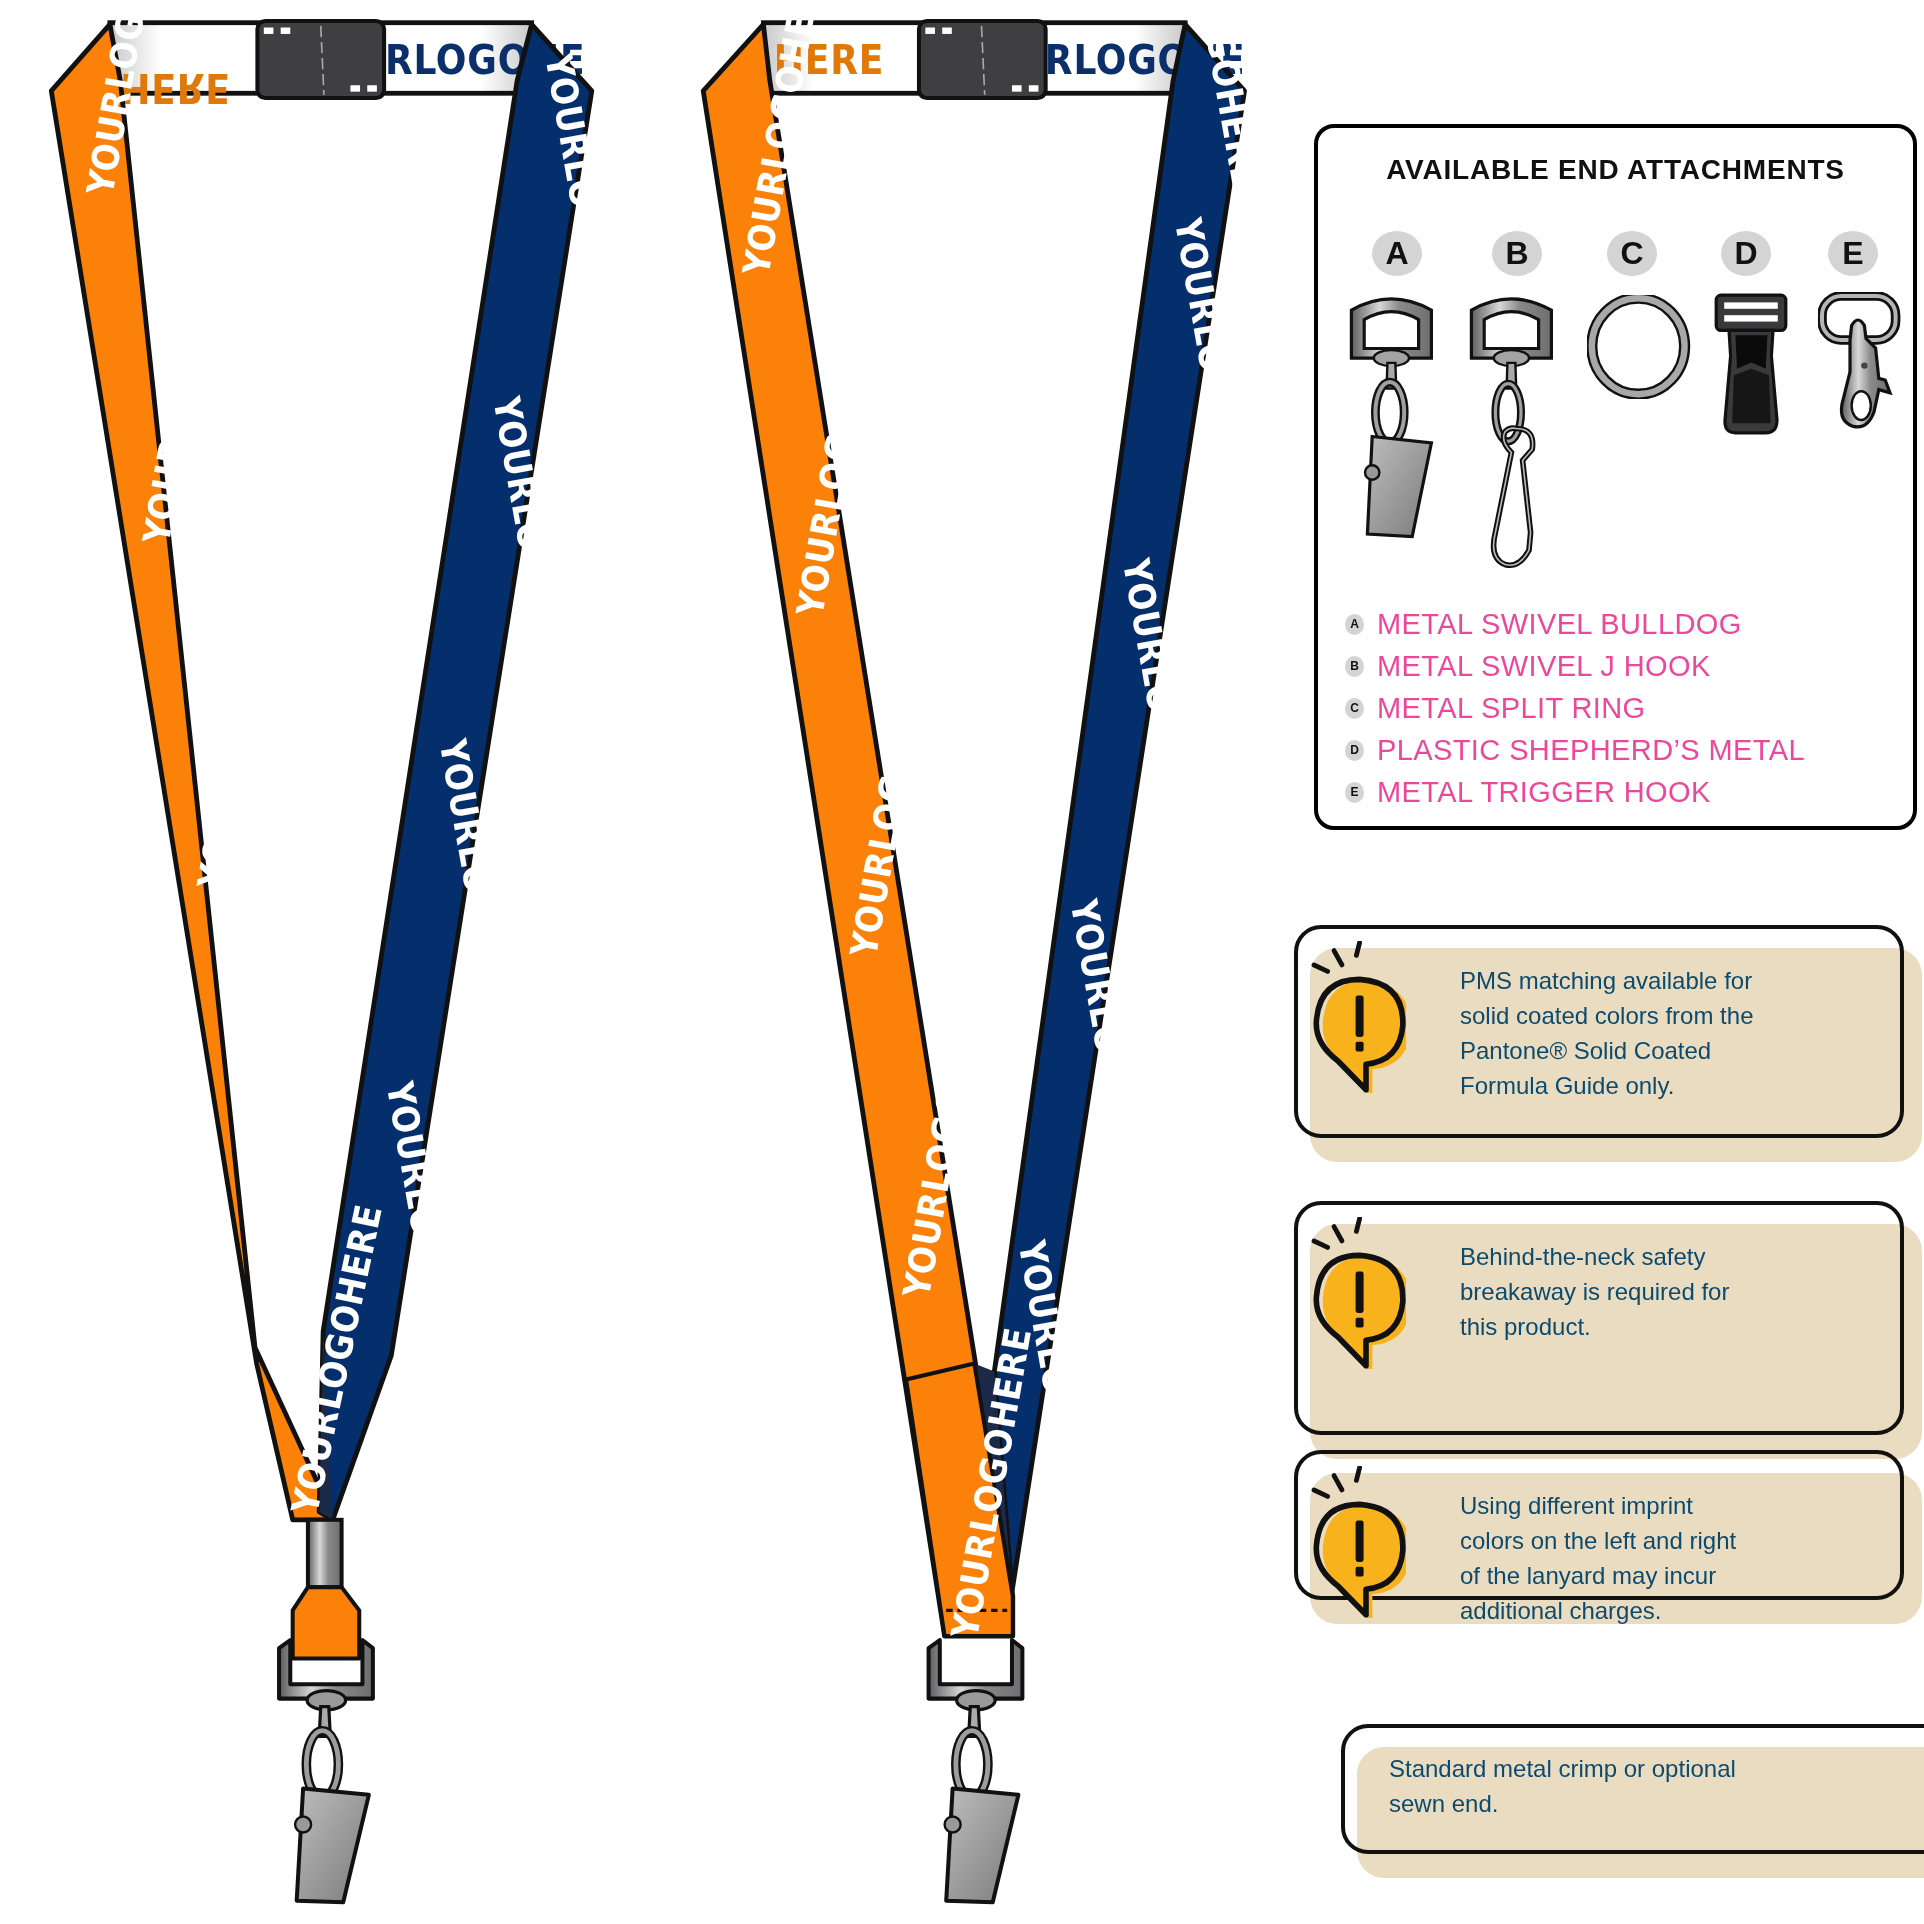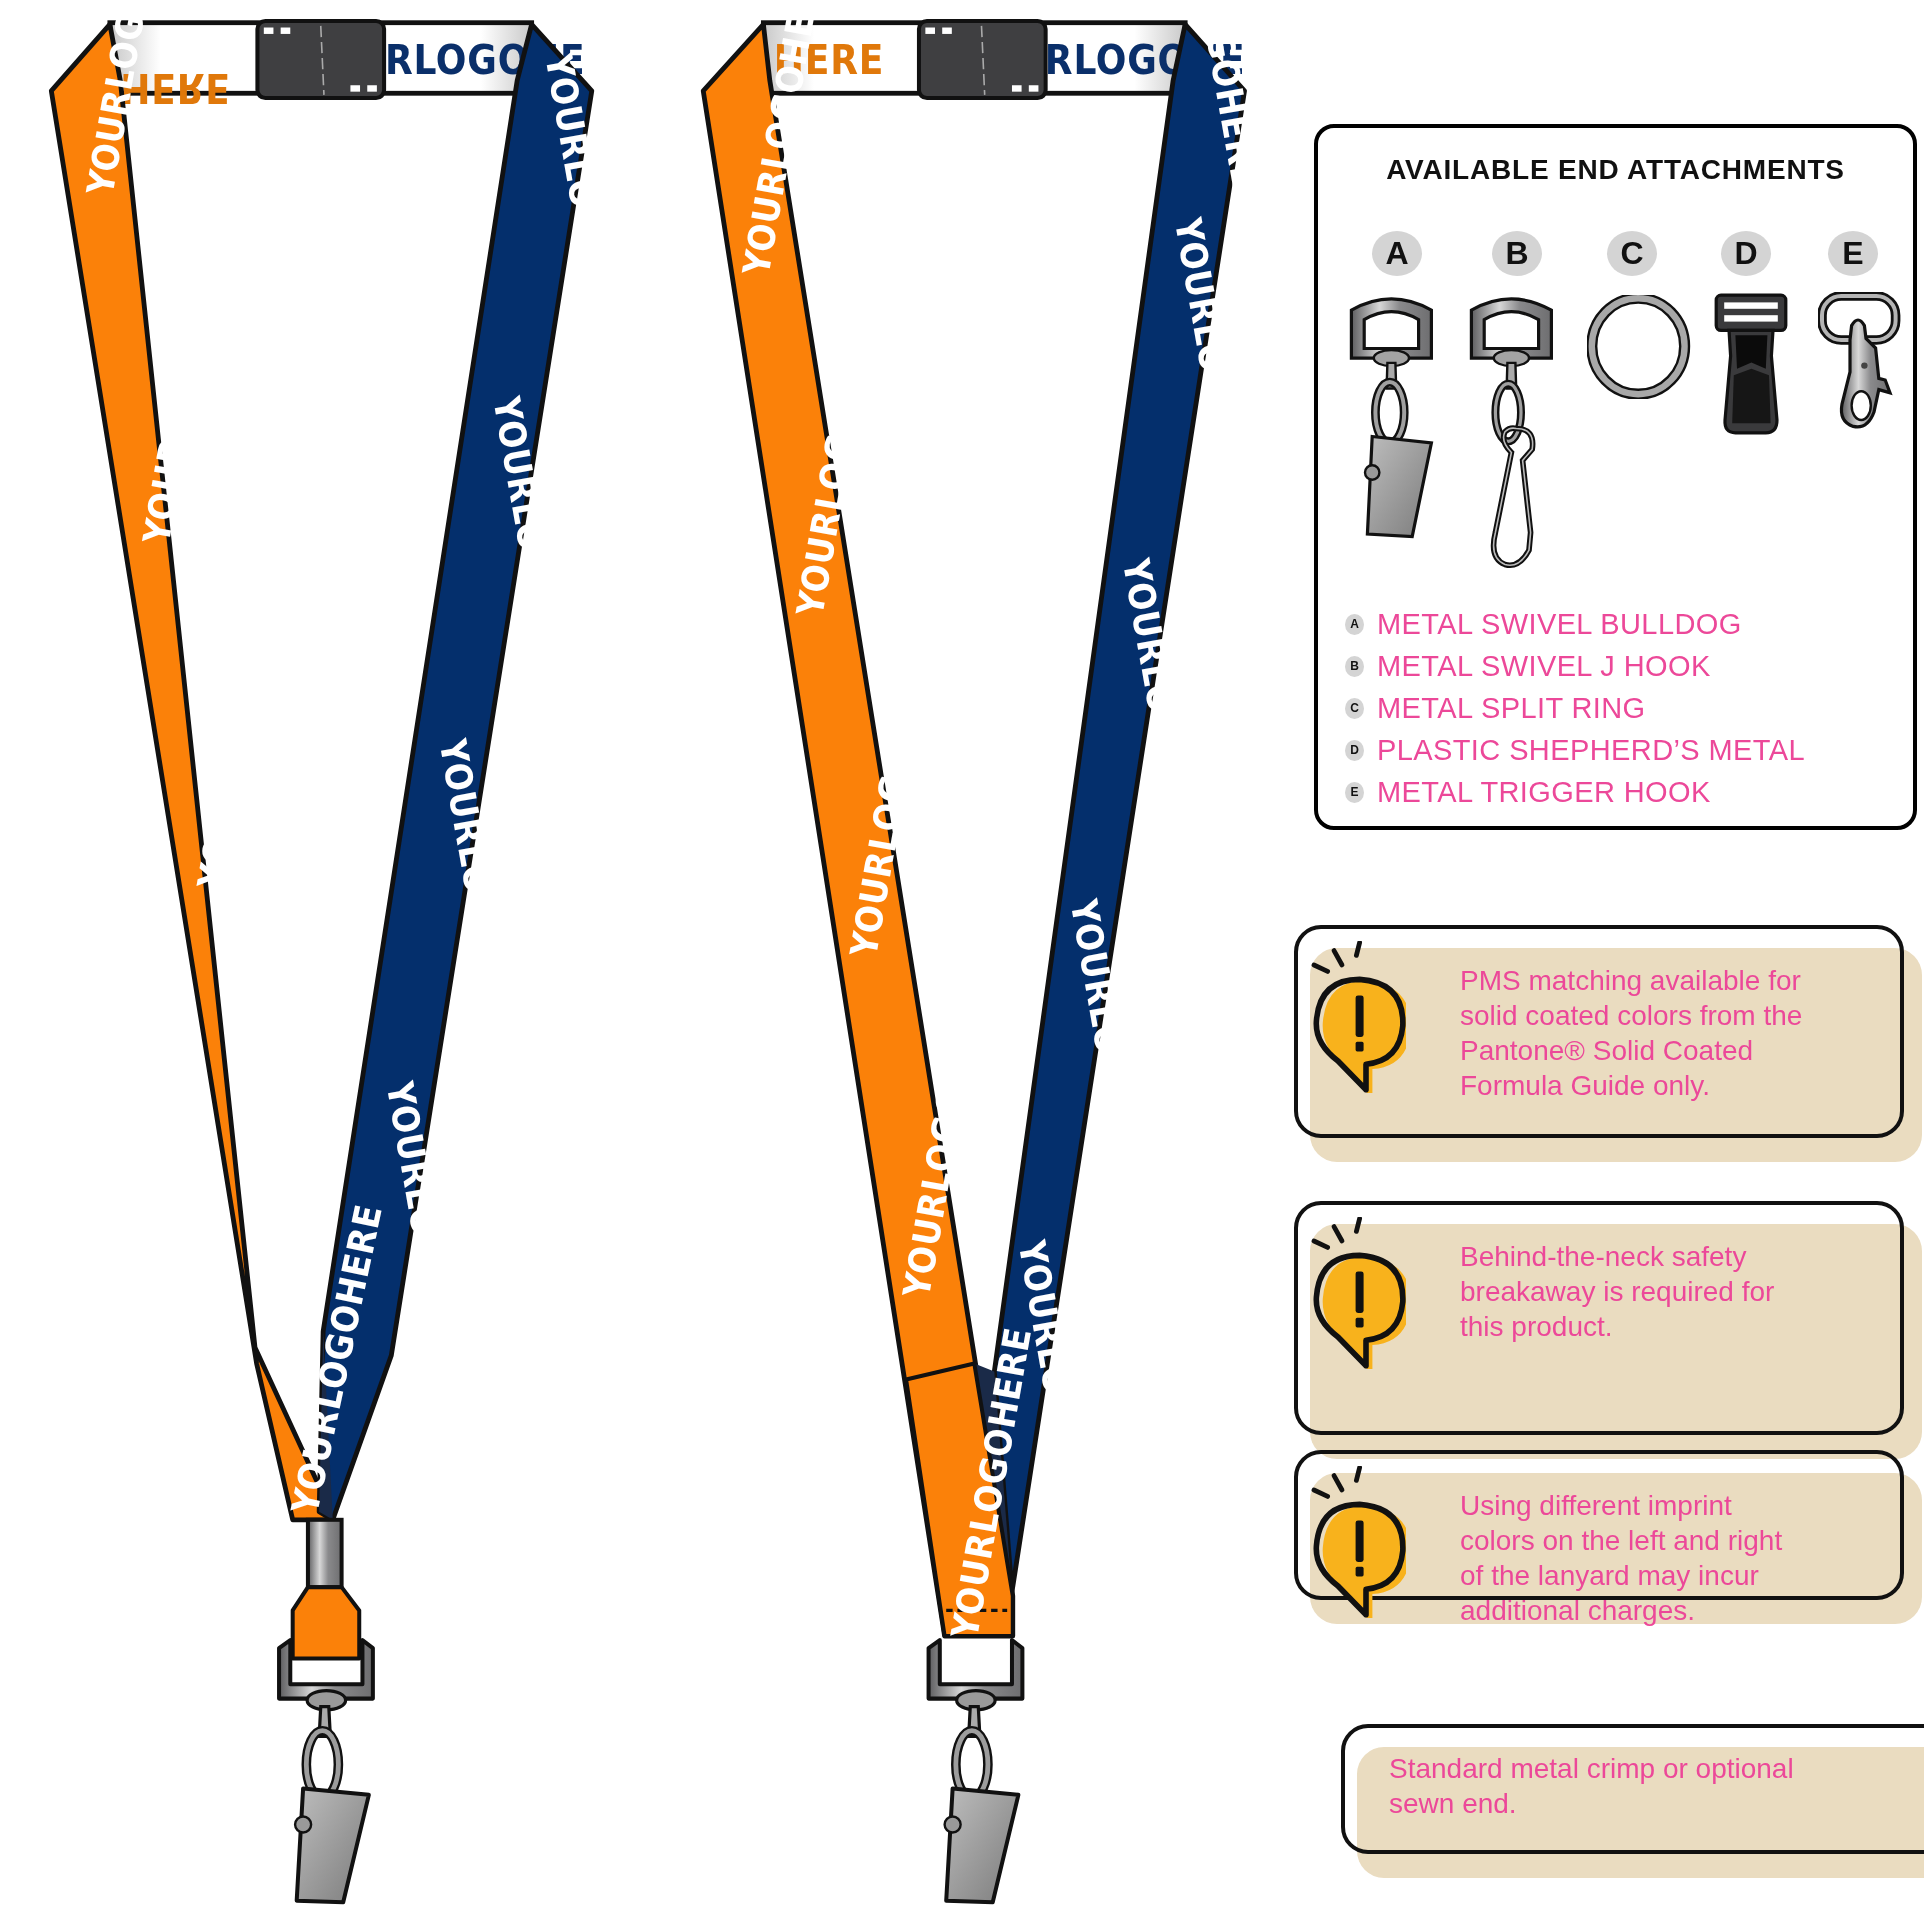--- a/index.html
+++ b/index.html
@@ -13,21 +13,21 @@
   .badge{position:absolute;width:50px;height:45px;border-radius:50%;background:#d4d4d4;display:flex;align-items:center;justify-content:center;font-weight:bold;font-size:32px;color:#111;}
   .attach-icon{position:absolute;}
   .attach-list{position:absolute;left:27px;top:475px;}
   .attach-row{display:flex;align-items:center;height:42px;}
   .mini-badge{width:19px;height:21px;border-radius:50%;background:#d4d4d4;font-size:12px;font-weight:bold;display:flex;align-items:center;justify-content:center;margin-right:13px;color:#111;}
   .attach-label{font-size:29px;color:#ec4899;letter-spacing:0.4px;}
   
   .notice{position:absolute;left:1294px;width:610px;}
   .notice-bg{position:absolute;left:16px;right:-17.6px;top:22.5px;bottom:-24px;background:#eadcc0;border-radius:27px;}
   .notice-frame{position:absolute;left:0;top:0;right:0;bottom:0;border:4.8px solid #111;border-radius:27px;box-sizing:border-box;}
-  .notice-text{position:absolute;left:166px;font-size:28px;line-height:35px;color:#ec4899;}
+  .notice-text{position:absolute;left:166px;font-size:24px;line-height:35px;color:#0c4a6e;}
   .notice-text.plain{left:48px;}
   .warn-icon{position:absolute;left:16px;top:16px;width:96px;height:152px;}
 </style>
 </head>
 <body>
 
 <svg class="lanyard" width="1283" height="1925" viewBox="0 0 1600 2400">
   <defs>
     <linearGradient id="metal" x1="0" x2="1" y1="0" y2="0">
       <stop offset="0" stop-color="#5d5d5f"></stop>

